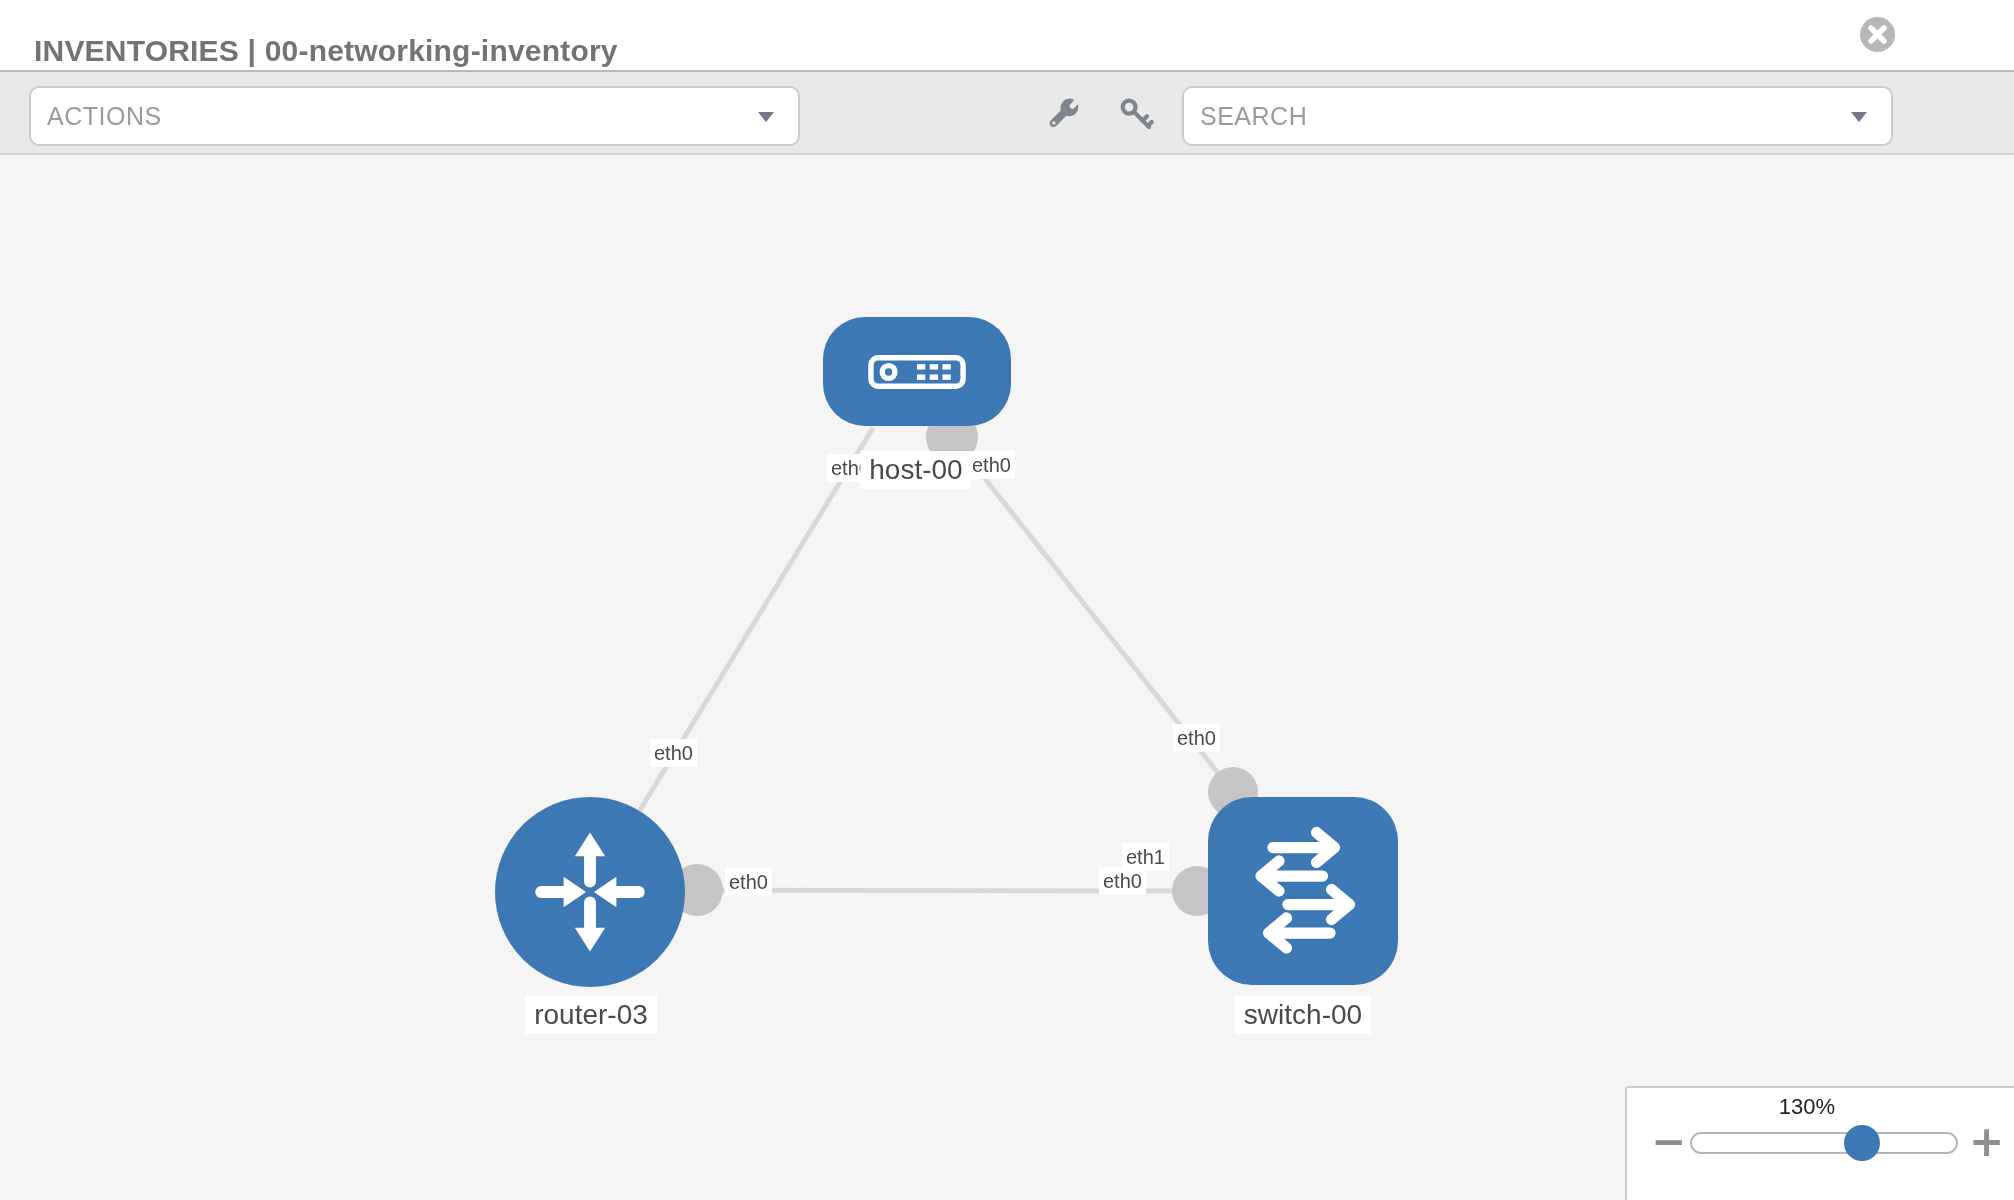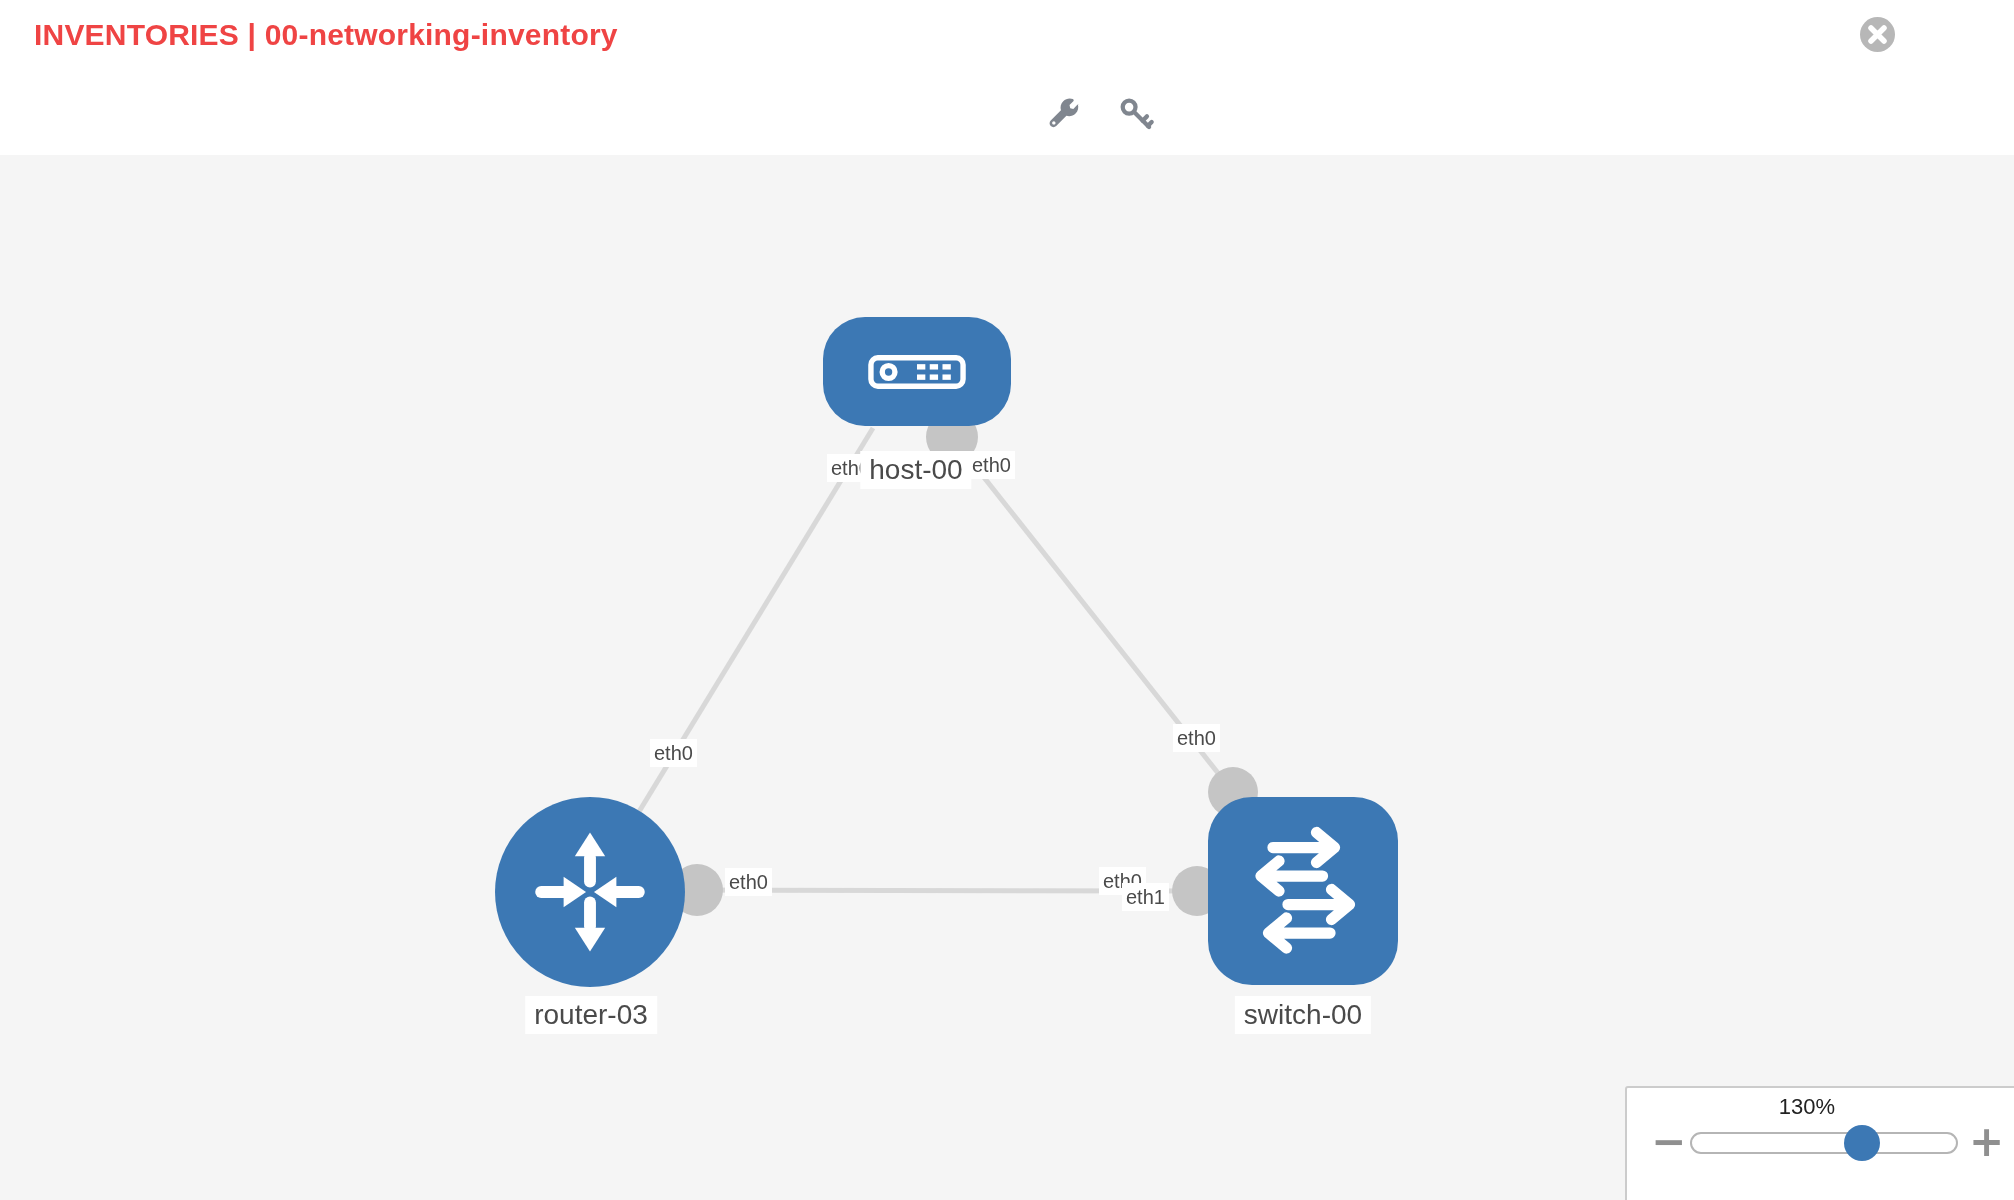--- a/index.html
+++ b/index.html
@@ -4,22 +4,22 @@
 <style>
   html,body{margin:0;padding:0;background:#fff;}
   .app{
     position:relative;width:2014px;height:1200px;overflow:hidden;
     font-family:"Liberation Sans","DejaVu Sans",sans-serif;
     background:#fff;
   }
   
   .hdr{position:absolute;left:0;top:0;width:2014px;height:70px;background:#fff;}
   .hdr-title{
-    position:absolute;left:34px;top:0;line-height:70px;
-    font-size:30px;font-weight:bold;color:#ef4444;letter-spacing:.2px;white-space:nowrap;
+    position:absolute;left:34px;top:16px;line-height:70px;
+    font-size:30px;font-weight:bold;color:#737373;letter-spacing:.2px;white-space:nowrap;
   }
   .close-btn{
     position:absolute;left:1860px;top:17px;width:35px;height:35px;
     border:none;background:transparent;padding:0;cursor:pointer;
   }
   
   .tbar{
     position:absolute;left:0;top:70px;width:2014px;height:85px;box-sizing:border-box;
     background:#e9e9e9;border-top:2px solid #b9b9b9;border-bottom:2px solid #d2d2d2;
   }
@@ -84,20 +84,30 @@
   <div class="hdr">
     <div class="hdr-title">INVENTORIES | 00-networking-inventory</div>
     <button class="close-btn">
       <svg width="35" height="35" viewBox="0 0 35 35">
         <circle cx="17.5" cy="17.5" r="17.5" fill="#b7b7b7"></circle>
         <path d="M11 11 L24 24 M24 11 L11 24" stroke="#ffffff" stroke-width="5.5" stroke-linecap="round"></path>
       </svg>
     </button>
   </div>
 
+  <div class="tbar">
+    <div class="select sel-actions">
+      <span class="sel-label">ACTIONS</span>
+      <span class="caret"></span>
+    </div>
+    <div class="select sel-search">
+      <span class="sel-label">SEARCH</span>
+      <span class="caret"></span>
+    </div>
+  </div>
 
   <button class="tool-btn wrench">
     <svg width="38" height="40" viewBox="0 0 32 32">
       <path fill="#80868f" d="M28.1 8.9c-.3-.8-1.3-1-1.9-.4l-3.2 3.2-2.6-.6-.6-2.6 3.2-3.2c.6-.6.4-1.6-.4-1.9-2.7-1-5.9-.4-8.1 1.8-2.1 2.1-2.7 5.1-1.9 7.7L4 21.5c-1.3 1.3-1.3 3.3 0 4.6 1.3 1.3 3.3 1.3 4.6 0l8.6-8.6c2.6.8 5.6.2 7.7-1.9 2.2-2.2 2.8-5.4 1.8-8.1zM6.6 24.9c-.8 0-1.4-.6-1.4-1.4 0-.8.6-1.4 1.4-1.4.8 0 1.4.6 1.4 1.4 0 .8-.6 1.4-1.4 1.4z"></path>
     </svg>
   </button>
   <button class="tool-btn key">
     <svg width="38" height="40" viewBox="0 0 32 32">
       <g fill="none" stroke="#80868f" stroke-width="3.6" stroke-linecap="round">
         <circle cx="10.2" cy="10.2" r="5.4"></circle>
@@ -166,21 +176,21 @@
         </g>
       </svg>
     </div>
 
     <span class="lbl eth-lbl" style="left:827px;top:299px;">eth0</span>
     <span class="lbl eth-lbl" style="left:650px;top:584px;">eth0</span>
     <span class="lbl eth-lbl" style="left:968px;top:296px;">eth0</span>
     <span class="lbl eth-lbl" style="left:1173px;top:569px;">eth0</span>
     <span class="lbl eth-lbl" style="left:725px;top:713px;">eth0</span>
     <span class="lbl eth-lbl" style="left:1099px;top:712px;">eth0</span>
-    <span class="lbl eth-lbl" style="left:1122px;top:728px;">eth1</span>
+    <span class="lbl eth-lbl" style="left:1122px;top:688px;">eth1</span>
 
     <span class="lbl node-lbl" style="left:916px;top:284px;margin-top:12px;">host-00</span>
     <span class="lbl node-lbl" style="left:591px;top:841px;">router-03</span>
     <span class="lbl node-lbl" style="left:1303px;top:841px;text-align:right;">switch-00</span>
   </div>
 
   <div class="zoom-panel">
     <div class="zoom-level">130%</div>
     <button class="zoom-btn zoom-out">−</button>
     <div class="zoom-track">

